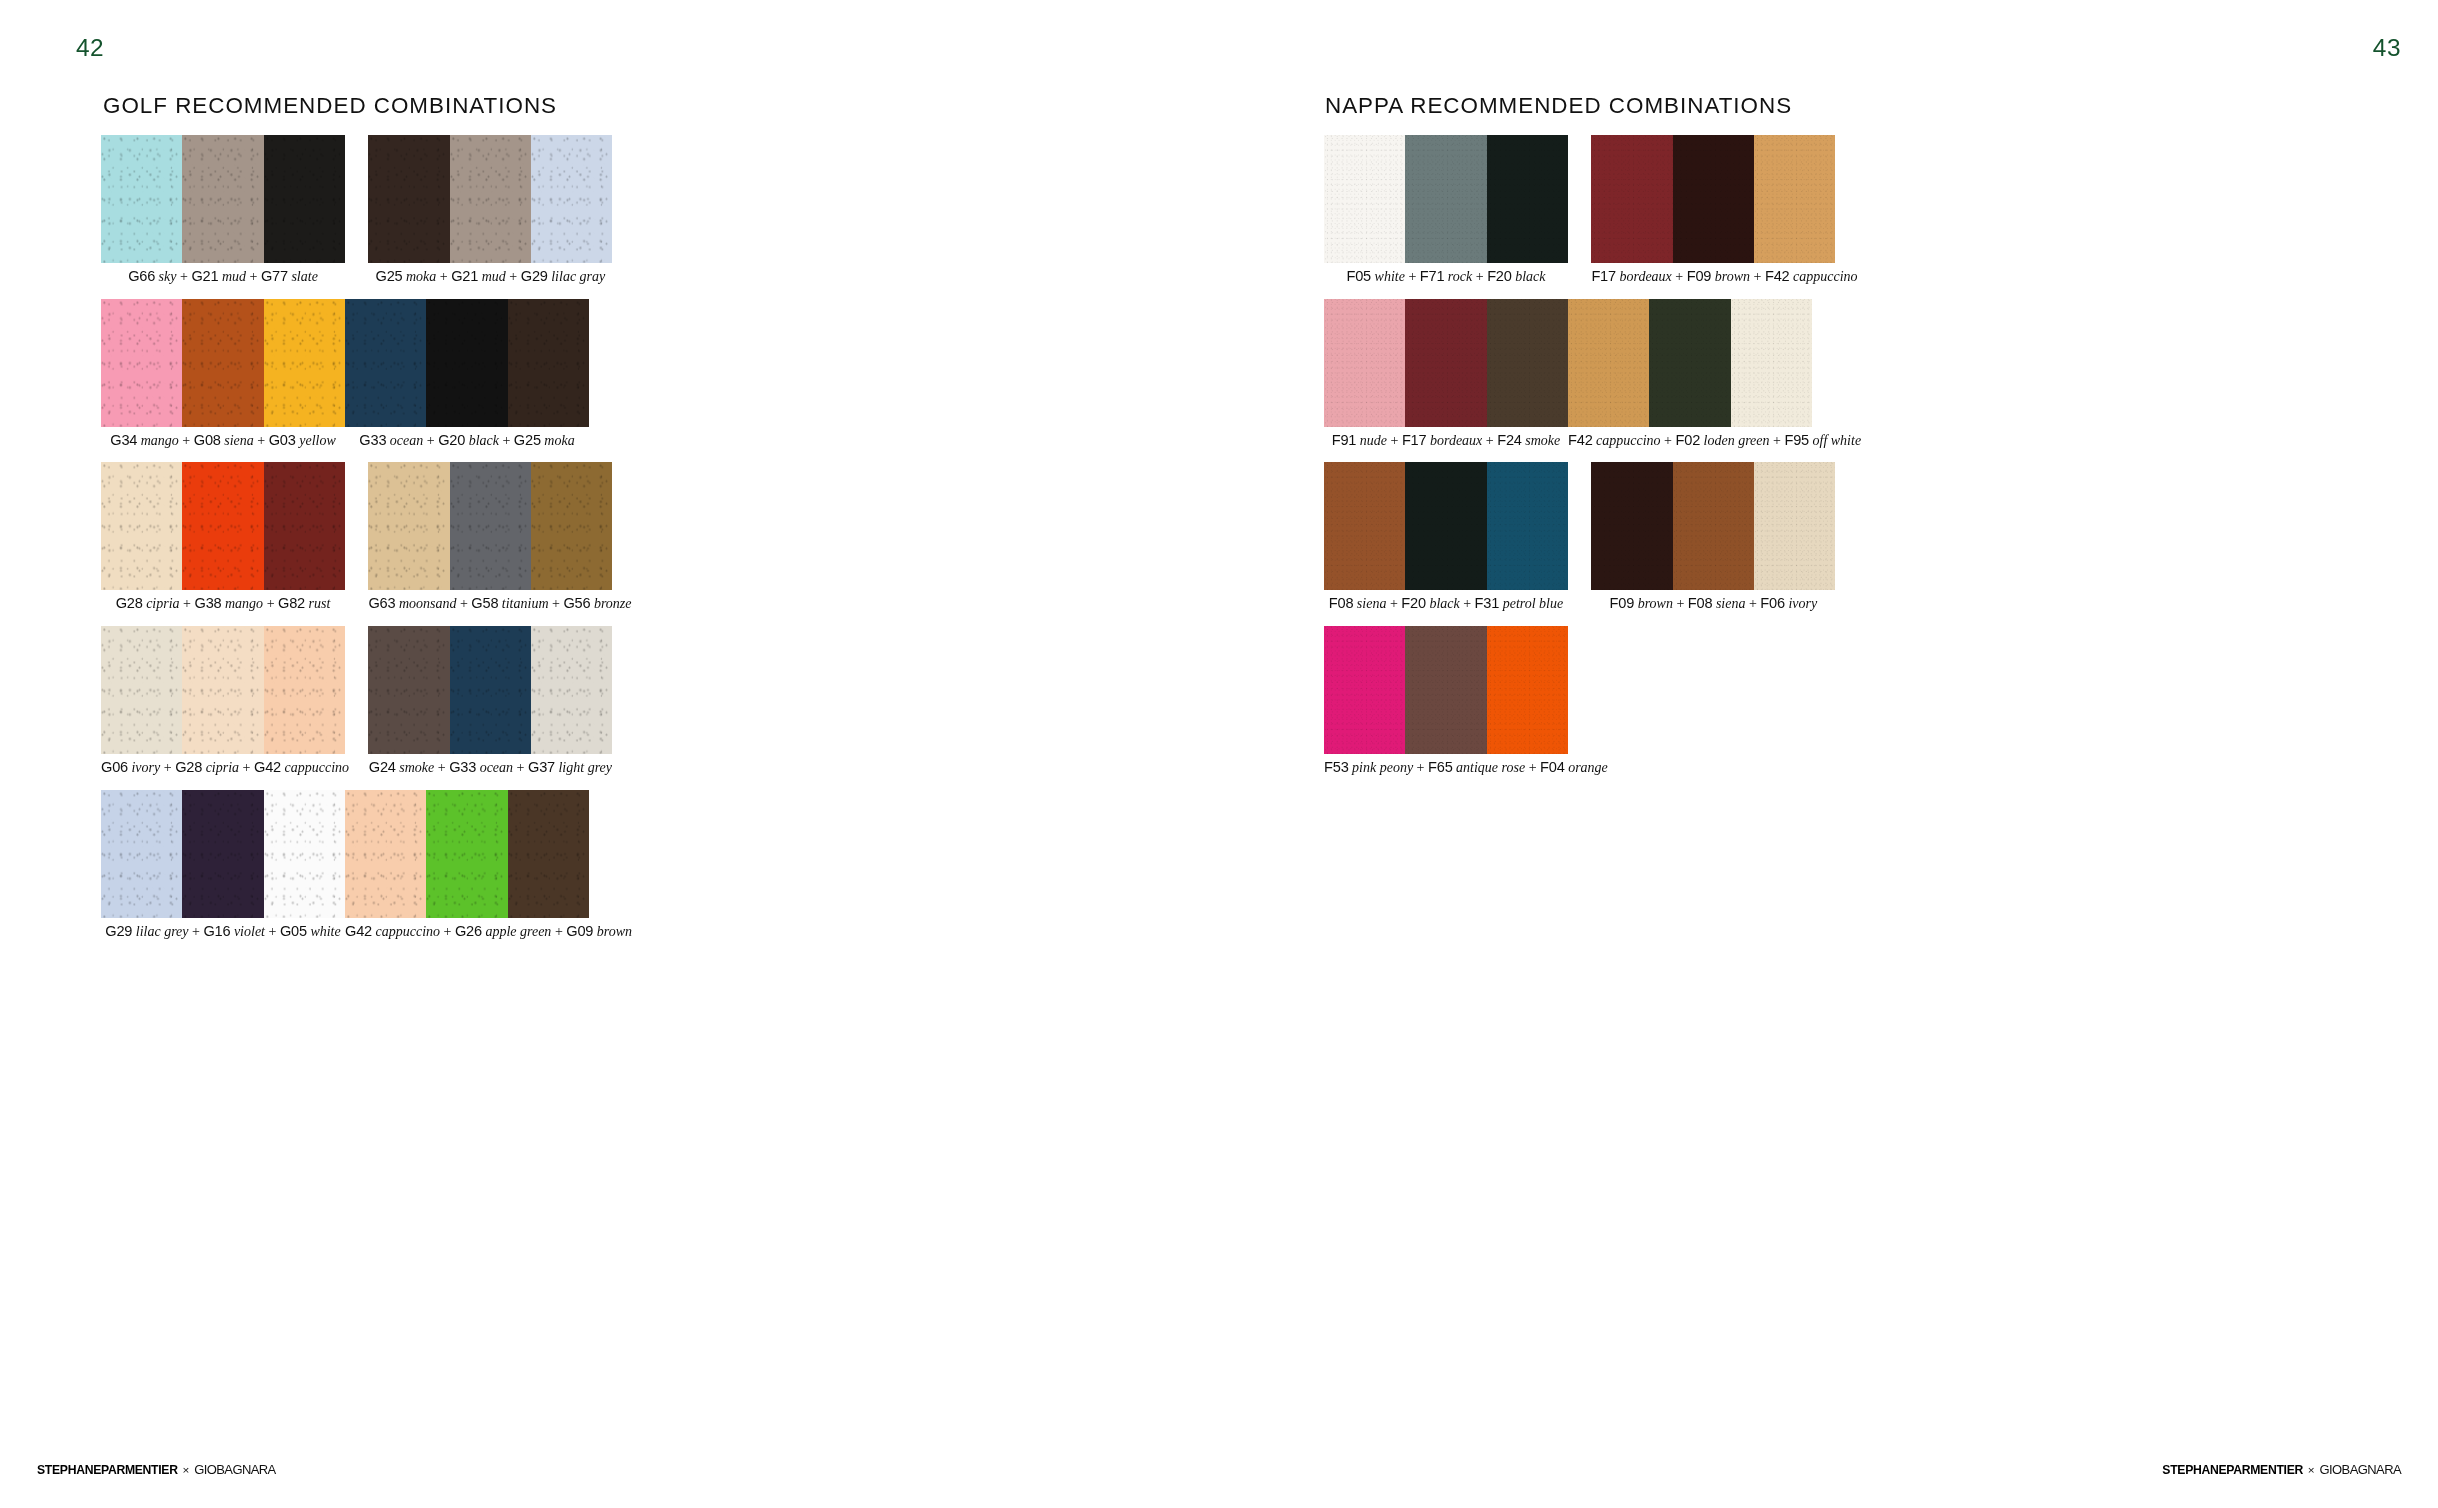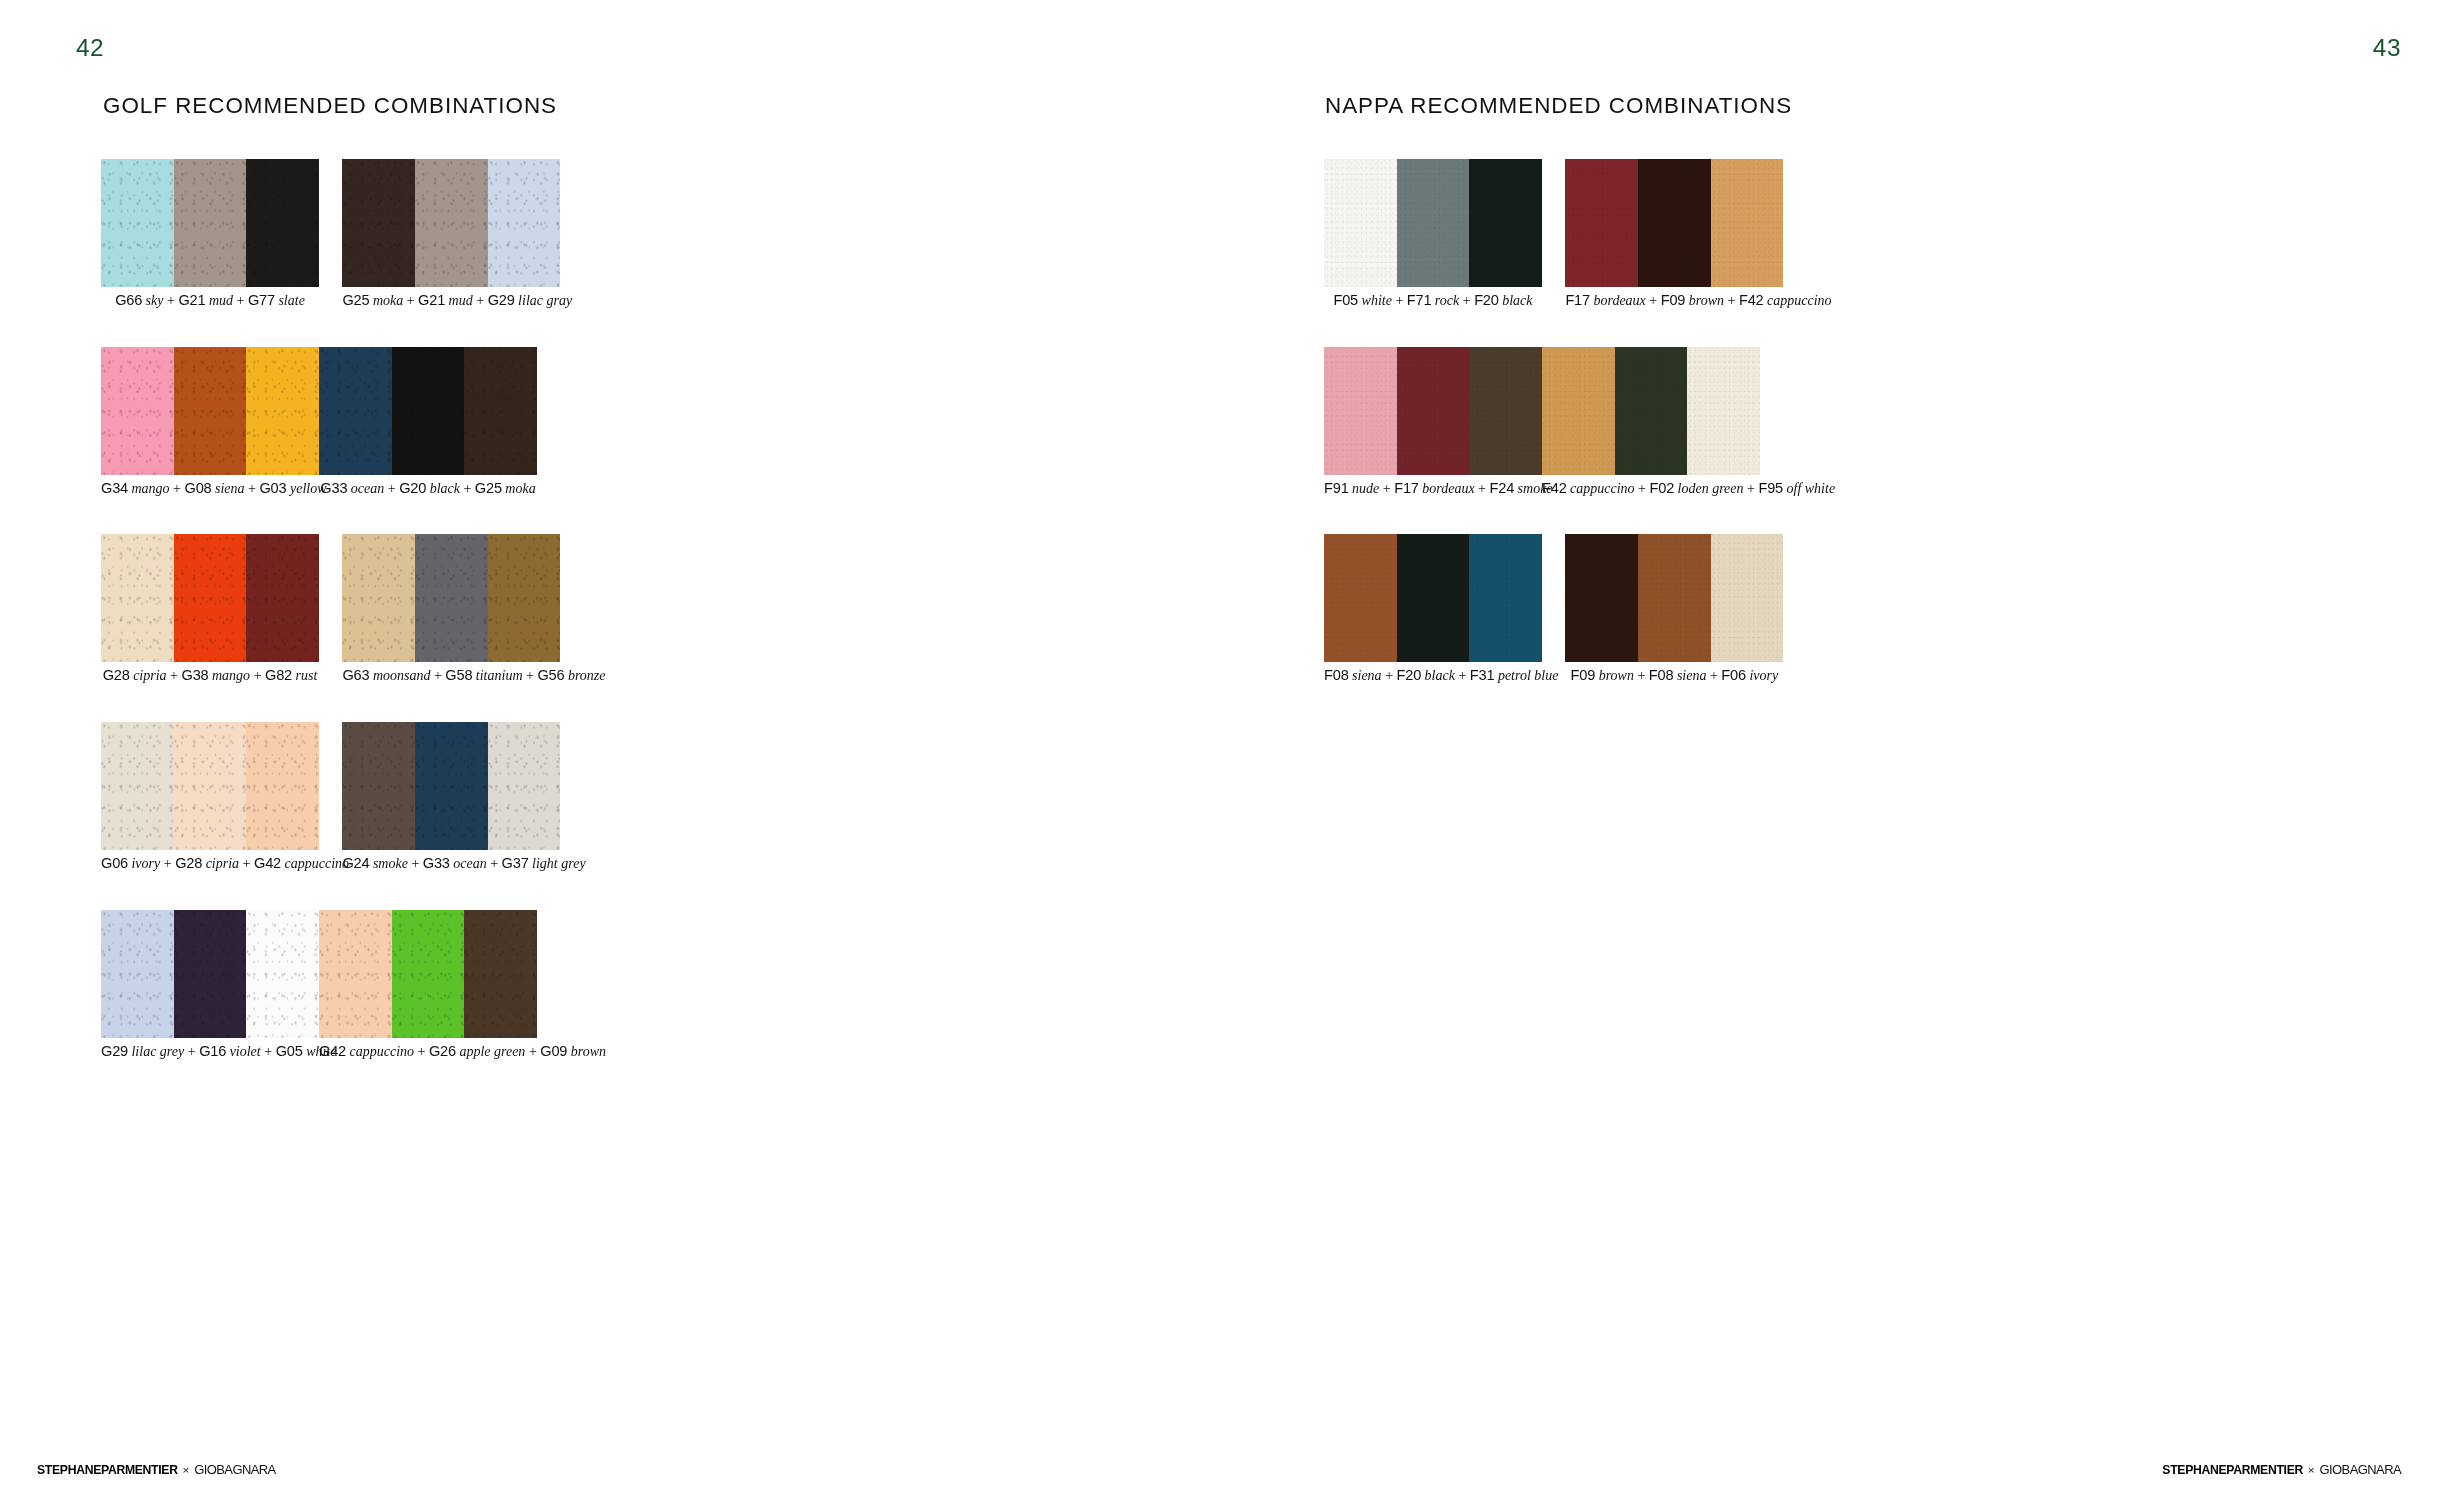--- a/index.html
+++ b/index.html
@@ -61,24 +61,23 @@
     position: absolute;
     top: 135px;
     display: flex;
     flex-wrap: wrap;
     align-content: flex-start;
   }
   .page-left  .combos { left: 101px; width: 683px; }
   .page-right .combos { left: 105px; width: 683px; }
 
   .combo {
-    width: 218px;
+    width: 244px;
     margin-right: 23.4px;
     margin-bottom: 13.7px;
-    margin-top: 24px;
   }
   .combo:nth-child(3n) { margin-right: 0; }
 
   .swatch-row {
     display: flex;
     width: 100%;
     height: 128px;
   }
   .swatch {
     flex: 1 1 33.333%;
@@ -320,20 +319,28 @@
           <div class="combo-caption"><span class="code">F08</span> <span class="nm">siena</span><span class="plus"> + </span><span class="code">F20</span> <span class="nm">black</span><span class="plus"> + </span><span class="code">F31</span> <span class="nm">petrol blue</span></div>
         </div>
         <div class="combo">
           <div class="swatch-row">
             <div class="swatch grain-nappa" title="F09 brown" style="background: rgb(43, 22, 18);"></div>
             <div class="swatch grain-nappa" title="F08 siena" style="background: rgb(143, 81, 40);"></div>
             <div class="swatch grain-nappa" title="F06 ivory" style="background: rgb(230, 216, 191);"></div>
           </div>
           <div class="combo-caption"><span class="code">F09</span> <span class="nm">brown</span><span class="plus"> + </span><span class="code">F08</span> <span class="nm">siena</span><span class="plus"> + </span><span class="code">F06</span> <span class="nm">ivory</span></div>
         </div>
+        <div class="combo">
+          <div class="swatch-row">
+            <div class="swatch grain-nappa" title="F53 pink peony" style="background: rgb(224, 26, 119);"></div>
+            <div class="swatch grain-nappa" title="F65 antique rose" style="background: rgb(107, 72, 64);"></div>
+            <div class="swatch grain-nappa" title="F04 orange" style="background: rgb(239, 85, 5);"></div>
+          </div>
+          <div class="combo-caption"><span class="code">F53</span> <span class="nm">pink peony</span><span class="plus"> + </span><span class="code">F65</span> <span class="nm">antique rose</span><span class="plus"> + </span><span class="code">F04</span> <span class="nm">orange</span></div>
+        </div>
       </div>
     <div class="footer-logo">
       <span class="logo-sp">STEPHANEPARMENTIER</span>
       <span class="logo-x">×</span>
       <span class="logo-gb">GIOBAGNARA</span>
     </div>
   </div>
 
 </div>
 

